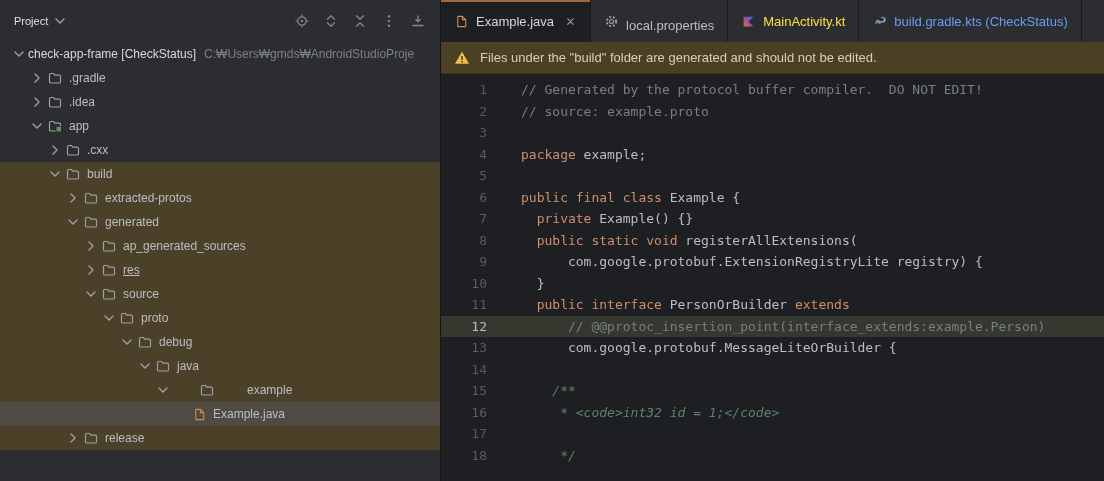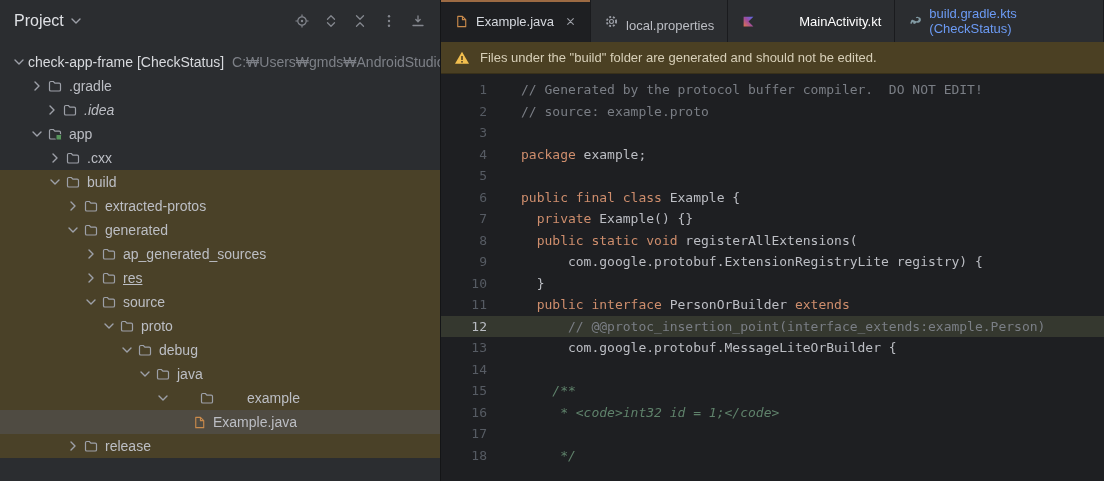--- a/index.html
+++ b/index.html
@@ -24,25 +24,25 @@
     -webkit-font-smoothing:antialiased;
   }
   .app{display:flex;width:1104px;height:481px;}
 
   
   .left{
     width:441px;min-width:441px;background:var(--panel-bg);
     border-right:1px solid #141517;display:flex;flex-direction:column;overflow:hidden;
   }
   .phead{height:42px;flex:0 0 42px;display:flex;align-items:center;padding:0 14px 0 14px;}
-  .ptitle{color:#dfe1e5;font-size:16px;}
+  .ptitle{color:#dfe1e5;font-size:11px;}
   .pchev{width:16px;height:16px;color:#9da0a8;display:flex;align-items:center;margin-left:4px;}
   .picons{margin-left:auto;display:flex;align-items:center;gap:13px;}
   .picon{width:16px;height:16px;color:#84878e;display:flex;align-items:center;justify-content:center;cursor:pointer;}
-  .tree{flex:1;font-size:14px;color:var(--default-text);overflow:hidden;margin-top:8px;}
+  .tree{flex:1;font-size:12px;color:var(--default-text);overflow:hidden;}
   .trow{height:24px;display:flex;align-items:center;width:100%;white-space:nowrap;cursor:pointer;}
   .trow.gen{background:var(--generated-row-bg);}
   .trow.sel{background:var(--selected-row-bg);}
   .tchev{width:18px;height:16px;flex:0 0 18px;display:flex;align-items:center;justify-content:center;color:#9da0a8;}
   .ticon{width:18px;height:16px;flex:0 0 18px;display:flex;align-items:center;justify-content:center;margin-right:5px;}
   .tlabel{color:var(--default-text);}
   .tlabel.emph{color:#d8dade;}
   .tsuffix{color:#7d8087;margin-left:8px;overflow:hidden;}
 
   
@@ -144,21 +144,21 @@
               <path d="M6 4l4 4-4 4" fill="none" stroke="currentColor" stroke-width="1.4" stroke-linecap="round" stroke-linejoin="round"></path>
             </svg>
           </span>
           <span class="ticon">
             <svg viewBox="0 0 16 16" width="16" height="16">
               <path d="M2.5 4.8c0-.7.6-1.3 1.3-1.3h2.6l1.5 1.7h4.3c.7 0 1.3.6 1.3 1.3v5.2c0 .7-.6 1.3-1.3 1.3H3.8c-.7 0-1.3-.6-1.3-1.3V4.8z" fill="none" stroke="#9da0a8" stroke-width="1.2"></path>
             </svg>
           </span>
           <span class="tlabel">.gradle</span>
         </div>
-        <div class="trow" style="padding-left: 43px; font-style: italic;">
+        <div class="trow" style="padding-left: 28px;">
           <span class="tchev">
             <svg viewBox="0 0 16 16" width="16" height="16">
               <path d="M6 4l4 4-4 4" fill="none" stroke="currentColor" stroke-width="1.4" stroke-linecap="round" stroke-linejoin="round"></path>
             </svg>
           </span>
           <span class="ticon">
             <svg viewBox="0 0 16 16" width="16" height="16">
               <path d="M2.5 4.8c0-.7.6-1.3 1.3-1.3h2.6l1.5 1.7h4.3c.7 0 1.3.6 1.3 1.3v5.2c0 .7-.6 1.3-1.3 1.3H3.8c-.7 0-1.3-.6-1.3-1.3V4.8z" fill="none" stroke="#9da0a8" stroke-width="1.2"></path>
             </svg>
           </span>
@@ -378,21 +378,21 @@
               <defs>
                 <linearGradient id="kgrad" x1="0" y1="1" x2="1" y2="0">
                   <stop offset="0" stop-color="#e0744f"></stop>
                   <stop offset="0.5" stop-color="#9d4c9d"></stop>
                   <stop offset="1" stop-color="#586df1"></stop>
                 </linearGradient>
               </defs>
               <path d="M2 2h12L8 8l6 6H2z" fill="url(#kgrad)"></path>
             </svg>
           </span>
-          <span class="tablabel" style="color: #ffffff; margin-left: 36px;">MainActivity.kt</span>
+          <span class="tablabel" style="color: #fde047;">MainActivity.kt</span>
         </div>
         <div class="tab">
           <span class="tabicon">
             <svg viewBox="0 0 16 16" width="14" height="14">
               <path d="M12.6 3.9c-1-1-2.6-1.1-3.7-.2l.9 1.1c.6-.5 1.5-.4 2 .1.6.6.6 1.5.1 2.1-2 2.3-4.6.6-6.4-.3-.7-.3-1.5 0-1.8.7L2.5 10.6l1.4.7.9-1.7c.1-.2.3-.2.5-.1l1 .5v1.3h1.4v-.7l.7.3c.2.1.3 0 .4-.1l.5-1c2 .6 3.9.1 4.9-1.5.9-1.4.6-3.2-.6-4.4z" fill="#829aa3"></path>
             </svg>
           </span>
           <span class="tablabel" style="color: rgb(108, 155, 245);">build.gradle.kts (CheckStatus)</span>
         </div>
         <div class="tabs-rest"></div>

